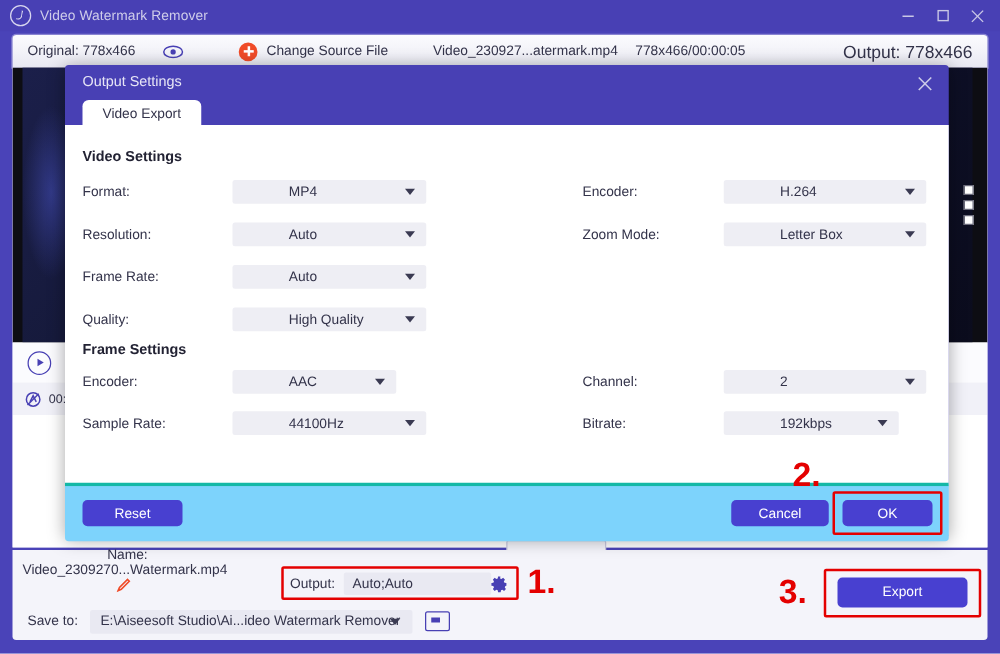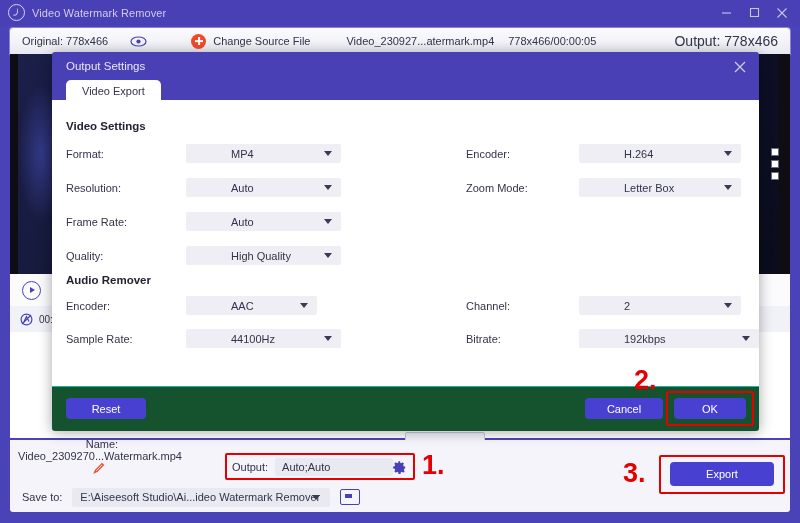--- a/index.html
+++ b/index.html
@@ -449,22 +449,22 @@
     right: 9px;
     width: 0; height: 0;
     border-left: 4.5px solid transparent;
     border-right: 4.5px solid transparent;
     border-top: 5px solid #3a3a52;
   }
   .dialog-footer {
     position: absolute;
     left: 0; top: 286px;
     width: 707px; height: 44px;
-    background: #14532d;
-    border-top: 1px solid #14b8a6;
+    background: #7dd3fc;
+    border-top: 3px solid #14b8a6;
     border-radius: 0 0 3px 3px;
   }
   .btn {
     position: absolute;
     height: 21px;
     background: #4840d0;
     color: #fff;
     font-size: 11px;
     border-radius: 4px;
     display:flex; align-items:center; justify-content:center;
@@ -650,21 +650,21 @@
       </div>
 
       <div class="field" style="left:414px; top:78px;">
         <span class="f-label">Zoom Mode:</span>
       </div>
       <div class="select" style="left:527px; top:78px; width:162px;">
         <span>Letter Box</span>
         <div class="caret"></div>
       </div>
 
-      <div class="section-title" style="left:14px; top:174px;">Audio Remover</div>
+      <div class="section-title" style="left:14px; top:174px;">Frame Settings</div>
 
       <div class="field" style="left:14px; top:196px;">
         <span class="f-label">Encoder:</span>
       </div>
       <div class="select" style="left:134px; top:196px; width:131px;">
         <span>AAC</span>
         <div class="caret"></div>
       </div>
 
       <div class="field" style="left:14px; top:229px;">
@@ -679,21 +679,21 @@
         <span class="f-label">Channel:</span>
       </div>
       <div class="select" style="left:527px; top:196px; width:162px;">
         <span>2</span>
         <div class="caret"></div>
       </div>
 
       <div class="field" style="left:414px; top:229px;">
         <span class="f-label">Bitrate:</span>
       </div>
-      <div class="select" style="left:527px; top:229px; width:180px;">
+      <div class="select" style="left:527px; top:229px; width:140px;">
         <span>192kbps</span>
         <div class="caret"></div>
       </div>
 
       <div class="dialog-footer">
         <button class="btn btn-reset">Reset</button>
         <button class="btn btn-cancel">Cancel</button>
         <button class="btn btn-ok">OK</button>
         <div class="hl-ok"></div>
       </div>

